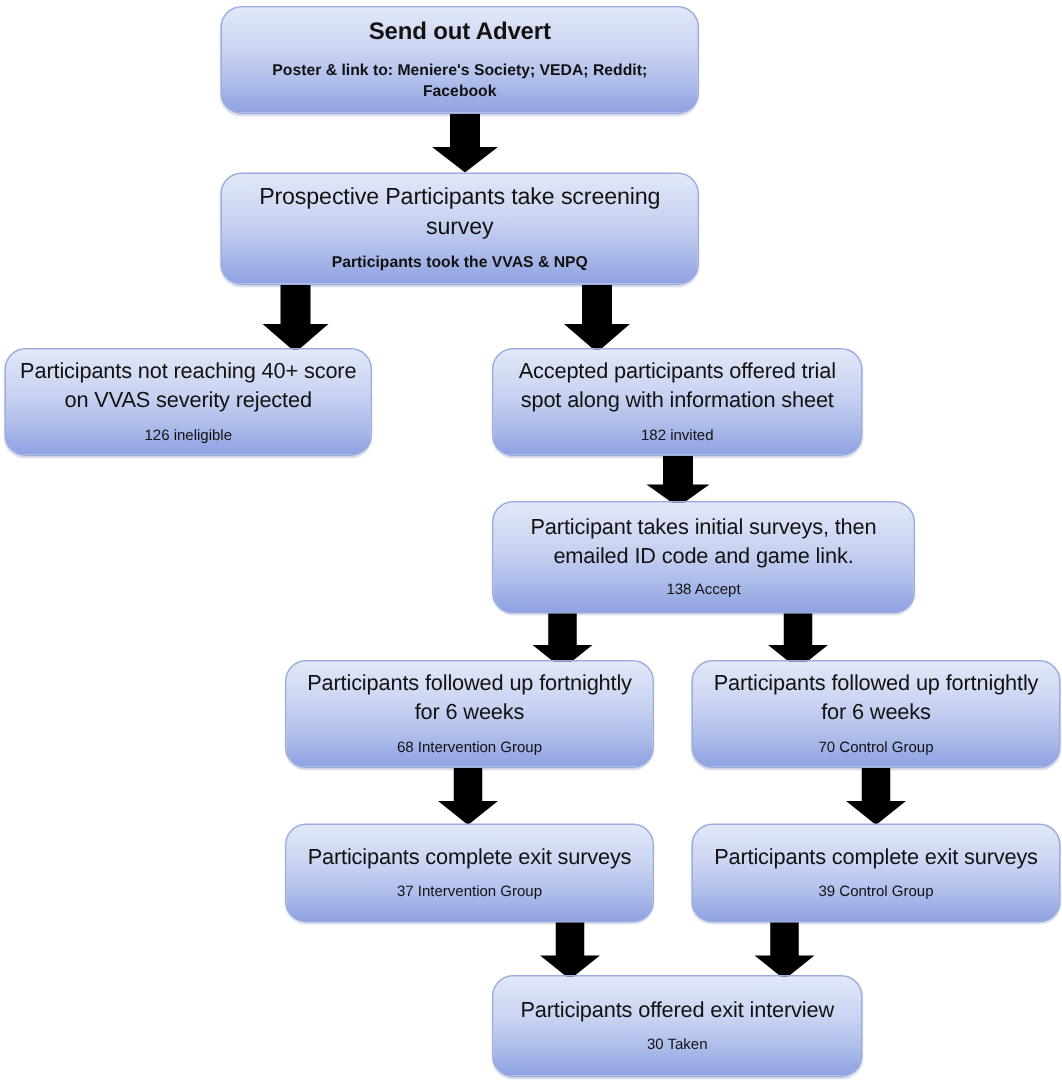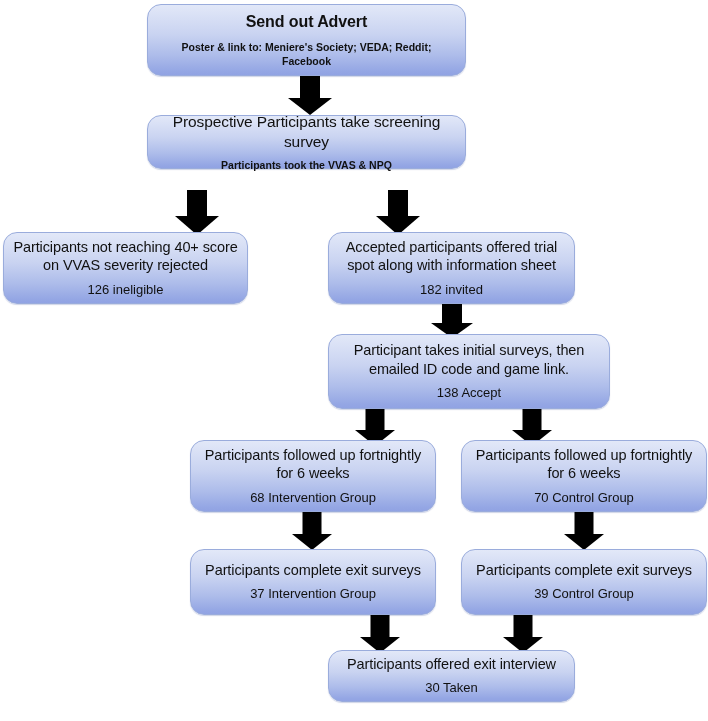--- a/index.html
+++ b/index.html
@@ -36,21 +36,21 @@
     padding: 4px 8px;
     box-shadow: 0 1px 1px rgba(120,135,185,0.35);
   }
   .node .title {
     font-size: 14.5px;
     line-height: 1.28;
     letter-spacing: -0.1px;
     white-space: pre-line;
   }
   .node .sub {
-    font-size: 13px;
+    font-size: 10px;
     line-height: 1.3;
     margin-top: 7px;
     white-space: pre-line;
   }
   .node.big .title {
     font-size: 16px;
     font-weight: bold;
   }
   .node.big .sub {
     font-size: 10.5px;
@@ -99,21 +99,21 @@
     <div class="title">Send out Advert</div>
     <div class="sub">Poster &amp; link to: Meniere's Society; VEDA; Reddit;
 Facebook</div>
   </div>
 
   <div class="arrow" style="left:288px; top:76px; width:44px; height:39px;">
     <div class="shaft" style="width:20px; height:24px;"></div>
     <div class="head" style="border-left-width:22px; border-right-width:22px; border-top-width:17px;"></div>
   </div>
 
-  <div class="node lead" style="left:147px; top:115px; width:319px; height:54px;">
+  <div class="node lead" style="left:147px; top:115px; width:319px; height:75px;">
     <div class="title">Prospective Participants take screening survey</div>
     <div class="sub">Participants took the VVAS &amp; NPQ</div>
   </div>
 
   <div class="arrow" style="left:175px; top:190px; width:44px; height:45px;">
     <div class="shaft" style="width:20px; height:28px;"></div>
     <div class="head" style="border-left-width:22px; border-right-width:22px; border-top-width:19px;"></div>
   </div>
 
   <div class="arrow" style="left:376px; top:190px; width:44px; height:45px;">
@@ -189,18 +189,18 @@
   <div class="arrow" style="left:360px; top:615px; width:40px; height:38px;">
     <div class="shaft" style="width:19px; height:23px;"></div>
     <div class="head" style="border-left-width:20px; border-right-width:20px; border-top-width:16px;"></div>
   </div>
 
   <div class="arrow" style="left:503px; top:615px; width:40px; height:38px;">
     <div class="shaft" style="width:19px; height:23px;"></div>
     <div class="head" style="border-left-width:20px; border-right-width:20px; border-top-width:16px;"></div>
   </div>
 
-  <div class="node" style="left:328px; top:650px; width:247px; height:52px;">
+  <div class="node" style="left:328px; top:650px; width:247px; height:68px;">
     <div class="title">Participants offered exit interview</div>
     <div class="sub">30 Taken</div>
   </div>
 
 </div>
 
 </body></html>

